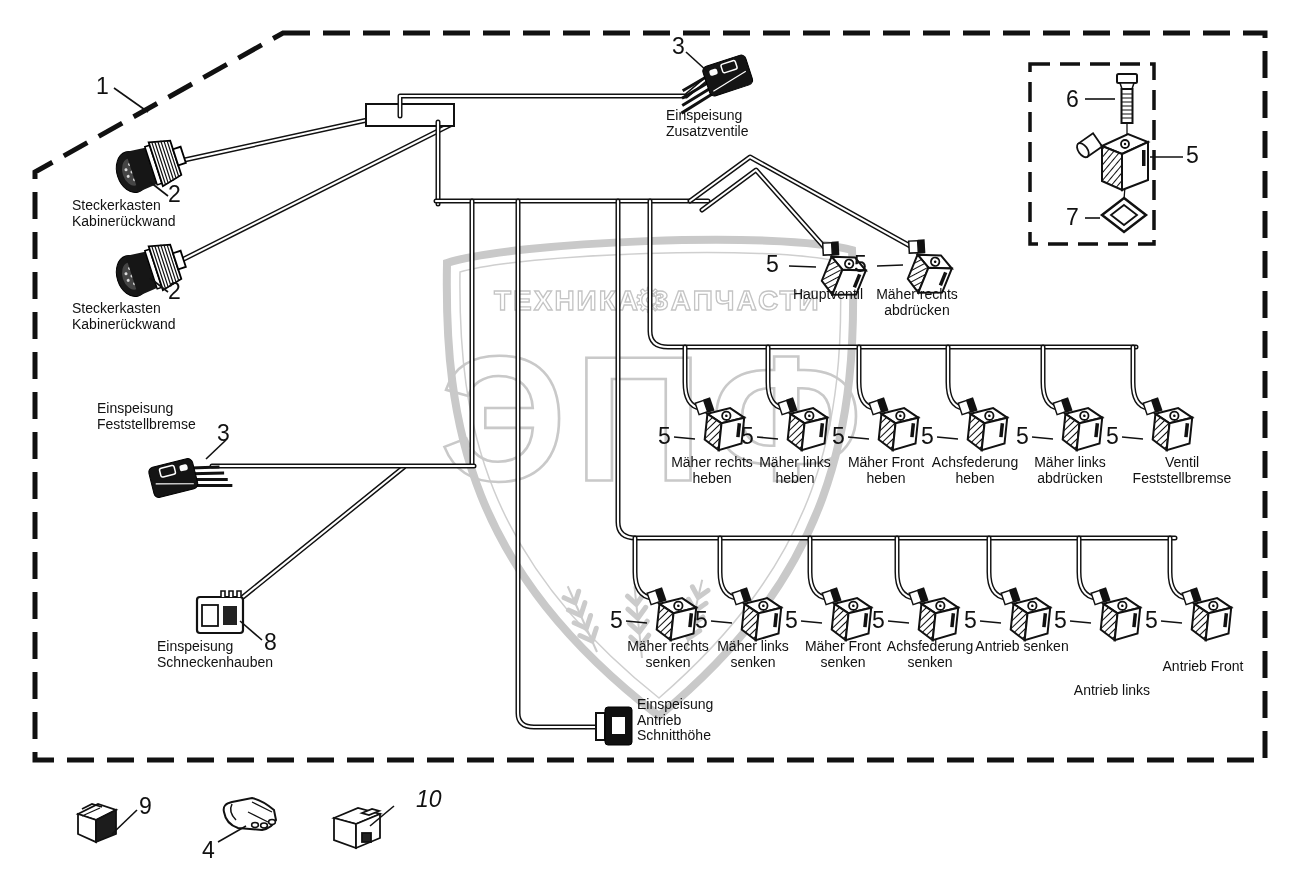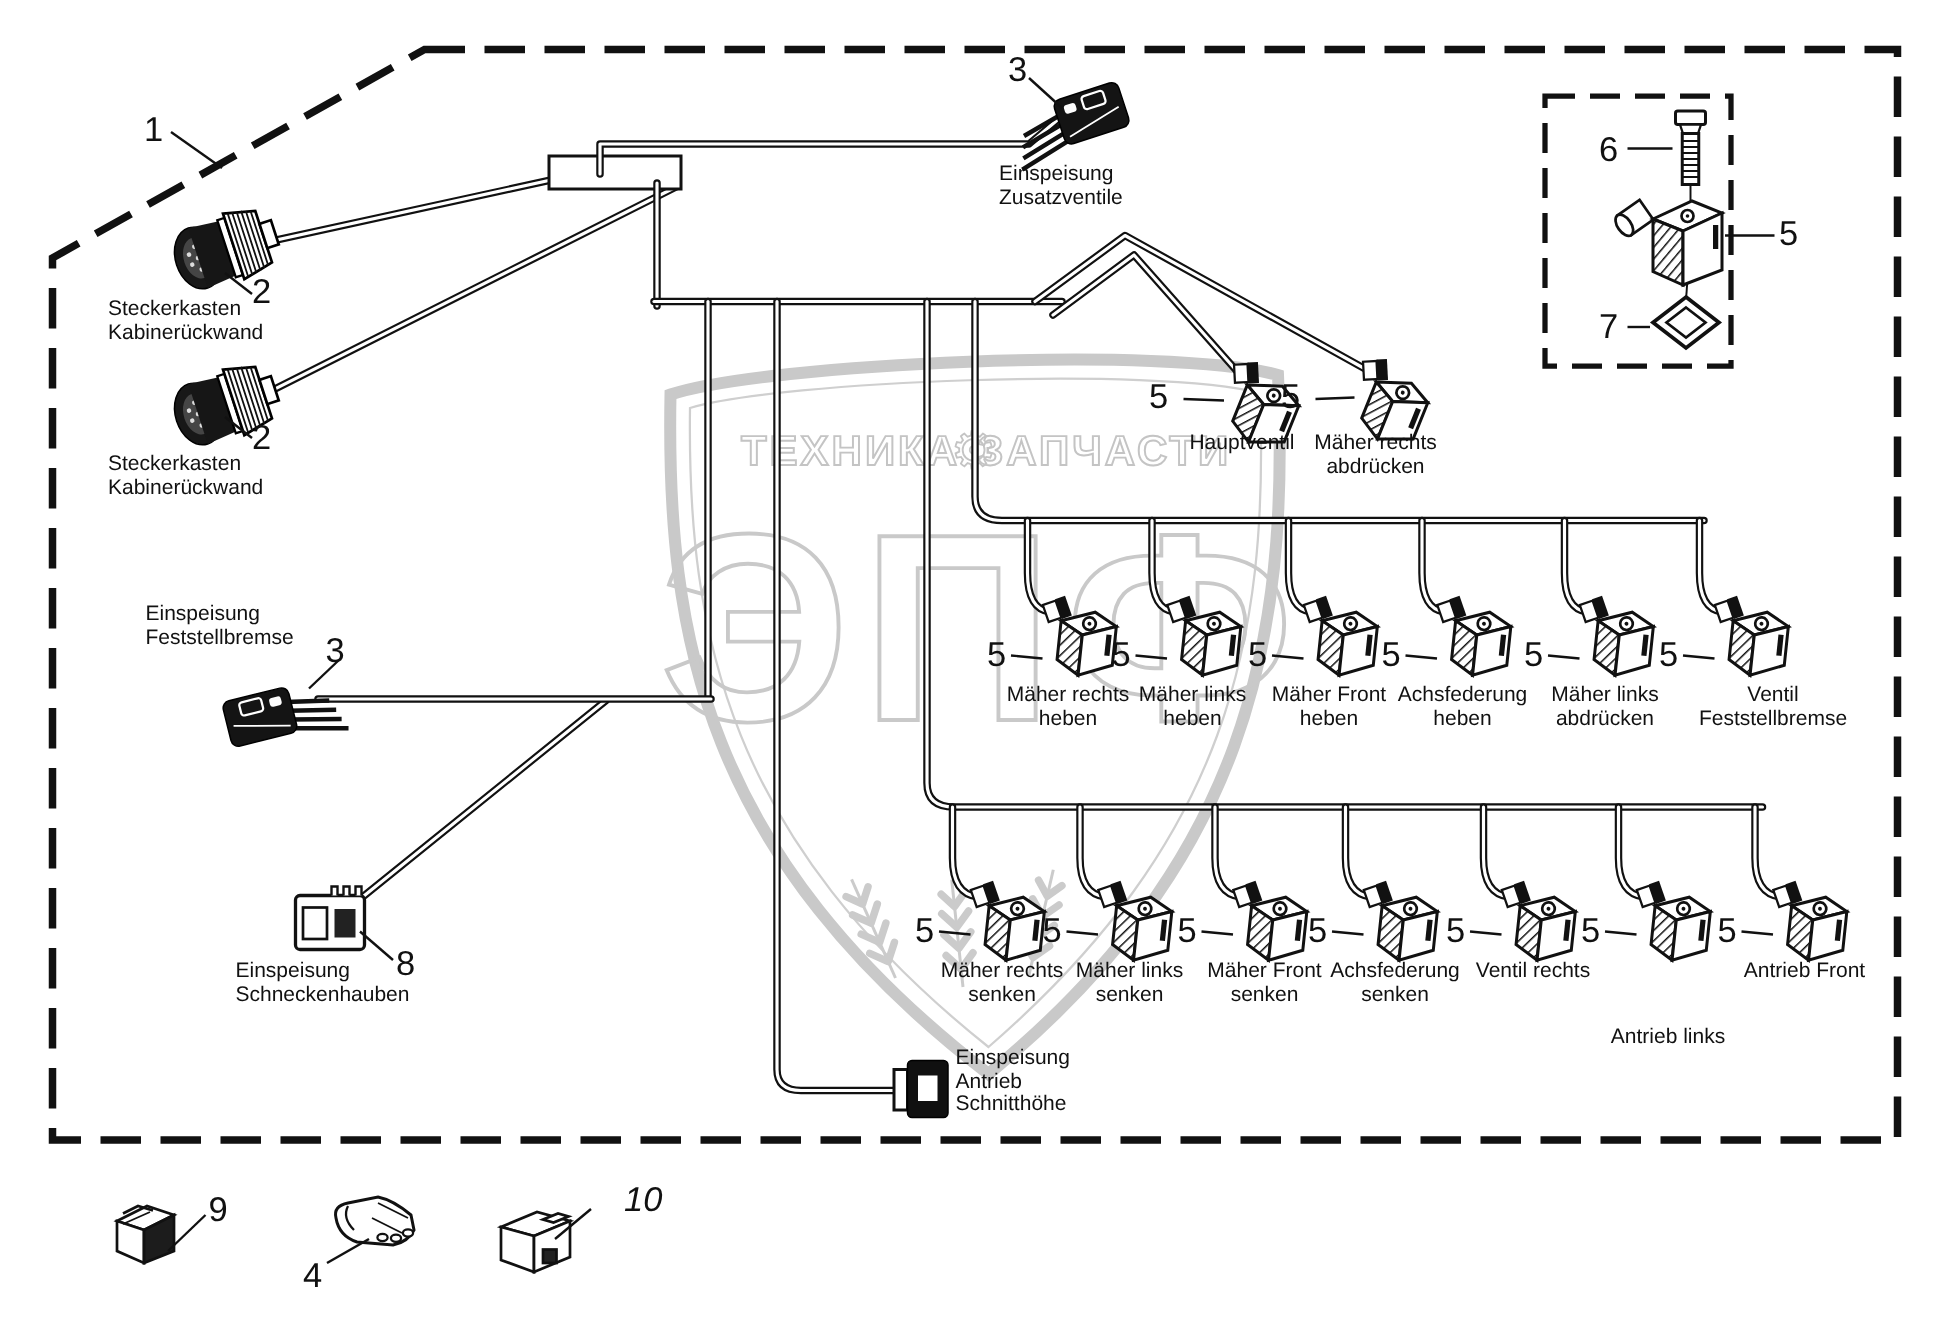--- a/index.html
+++ b/index.html
@@ -425,29 +425,29 @@
     <div>Mäher Front</div>
     <div>senken</div>
   </div>
 <div class="num" style="left:872px;top:608px;">5</div>
 <div class="lbl ctr" style="left:868px;top:639px;width:124px;">
     <div>Achsfederung</div>
     <div>senken</div>
   </div>
 <div class="num" style="left:964px;top:608px;">5</div>
 <div class="lbl ctr" style="left:960px;top:639px;width:124px;">
-    <div>Ventil rechts</div>
+    <div>Antrieb senken</div>
     <div></div>
   </div>
 <div class="num" style="left:1054px;top:608px;">5</div>
 <div class="lbl ctr" style="left:1050px;top:639px;width:124px;margin-top:44px;">
     <div>Antrieb links</div>
     <div></div>
   </div>
 <div class="num" style="left:1145px;top:608px;">5</div>
-<div class="lbl ctr" style="left:1141px;top:639px;width:124px;">
+<div class="lbl ctr" style="left:1141px;top:659px;width:124px;">
     <div>Antrieb Front</div>
     <div></div>
   </div>
 
 <div class="num" style="left:139px;top:794px;">9</div>
 <div class="num" style="left:202px;top:838px;">4</div>
 <div class="num" style="left:416px;top:787px;font-style:italic;">10</div>
 
 </body></html>

